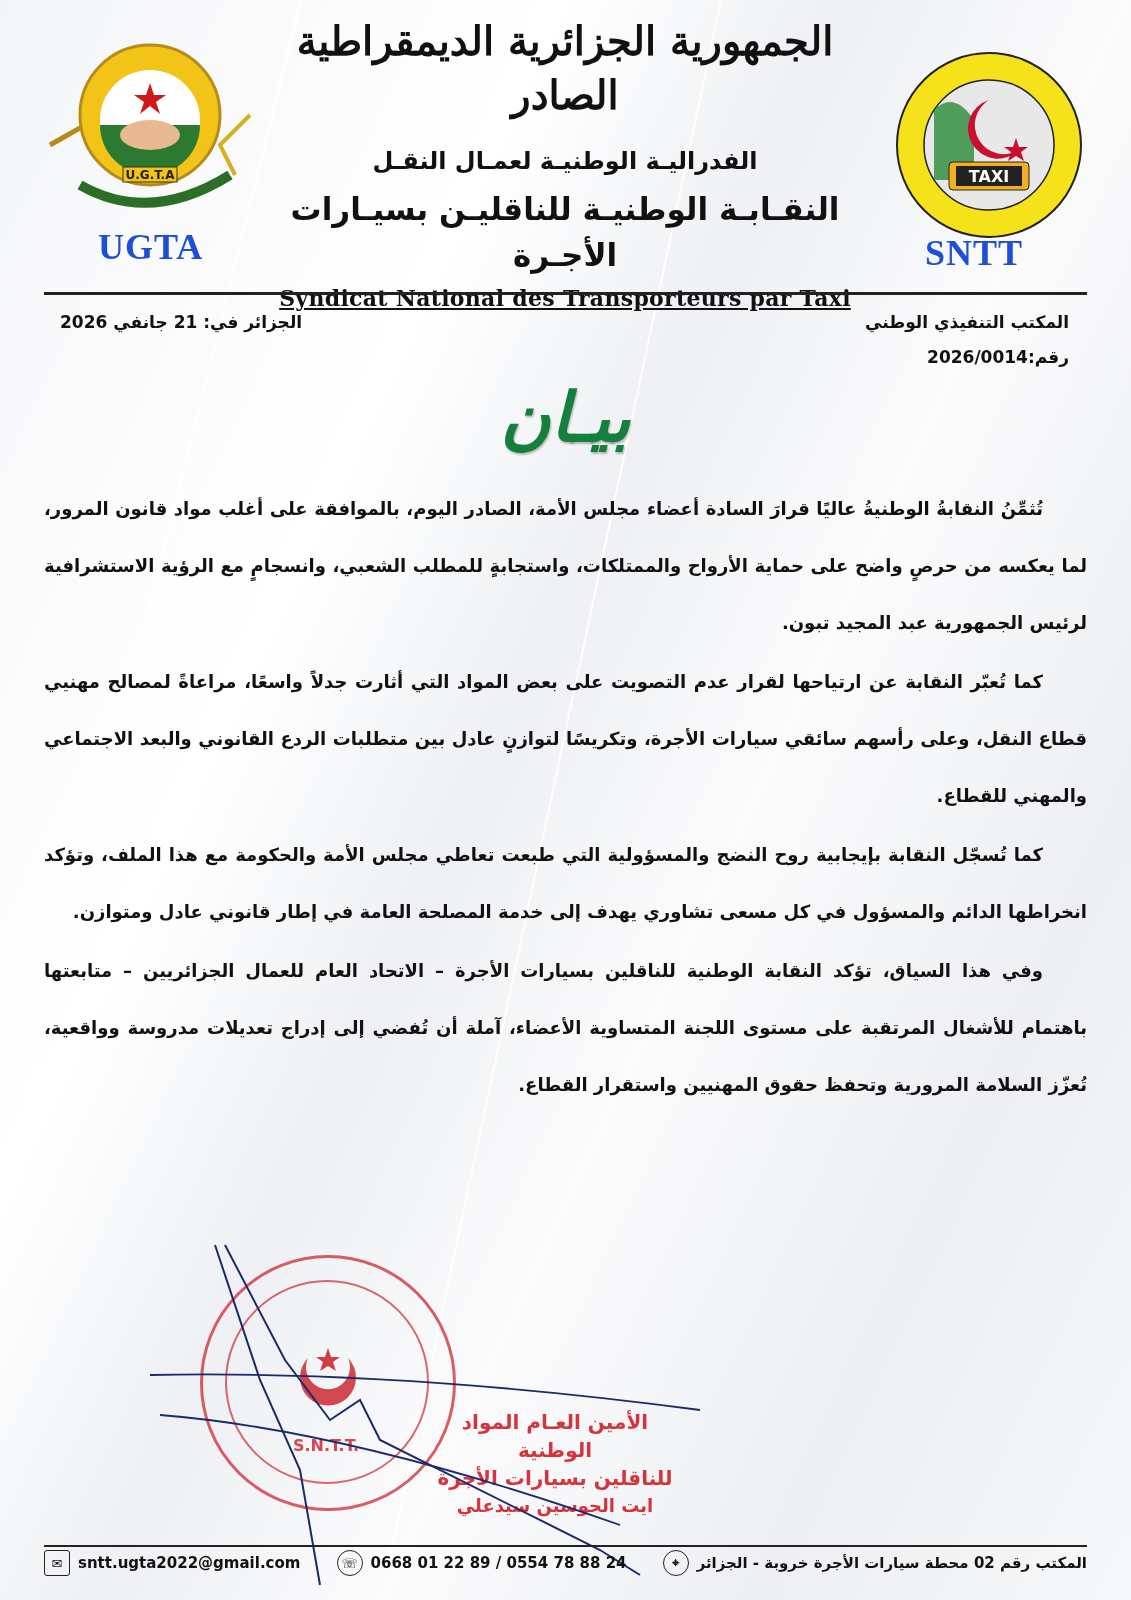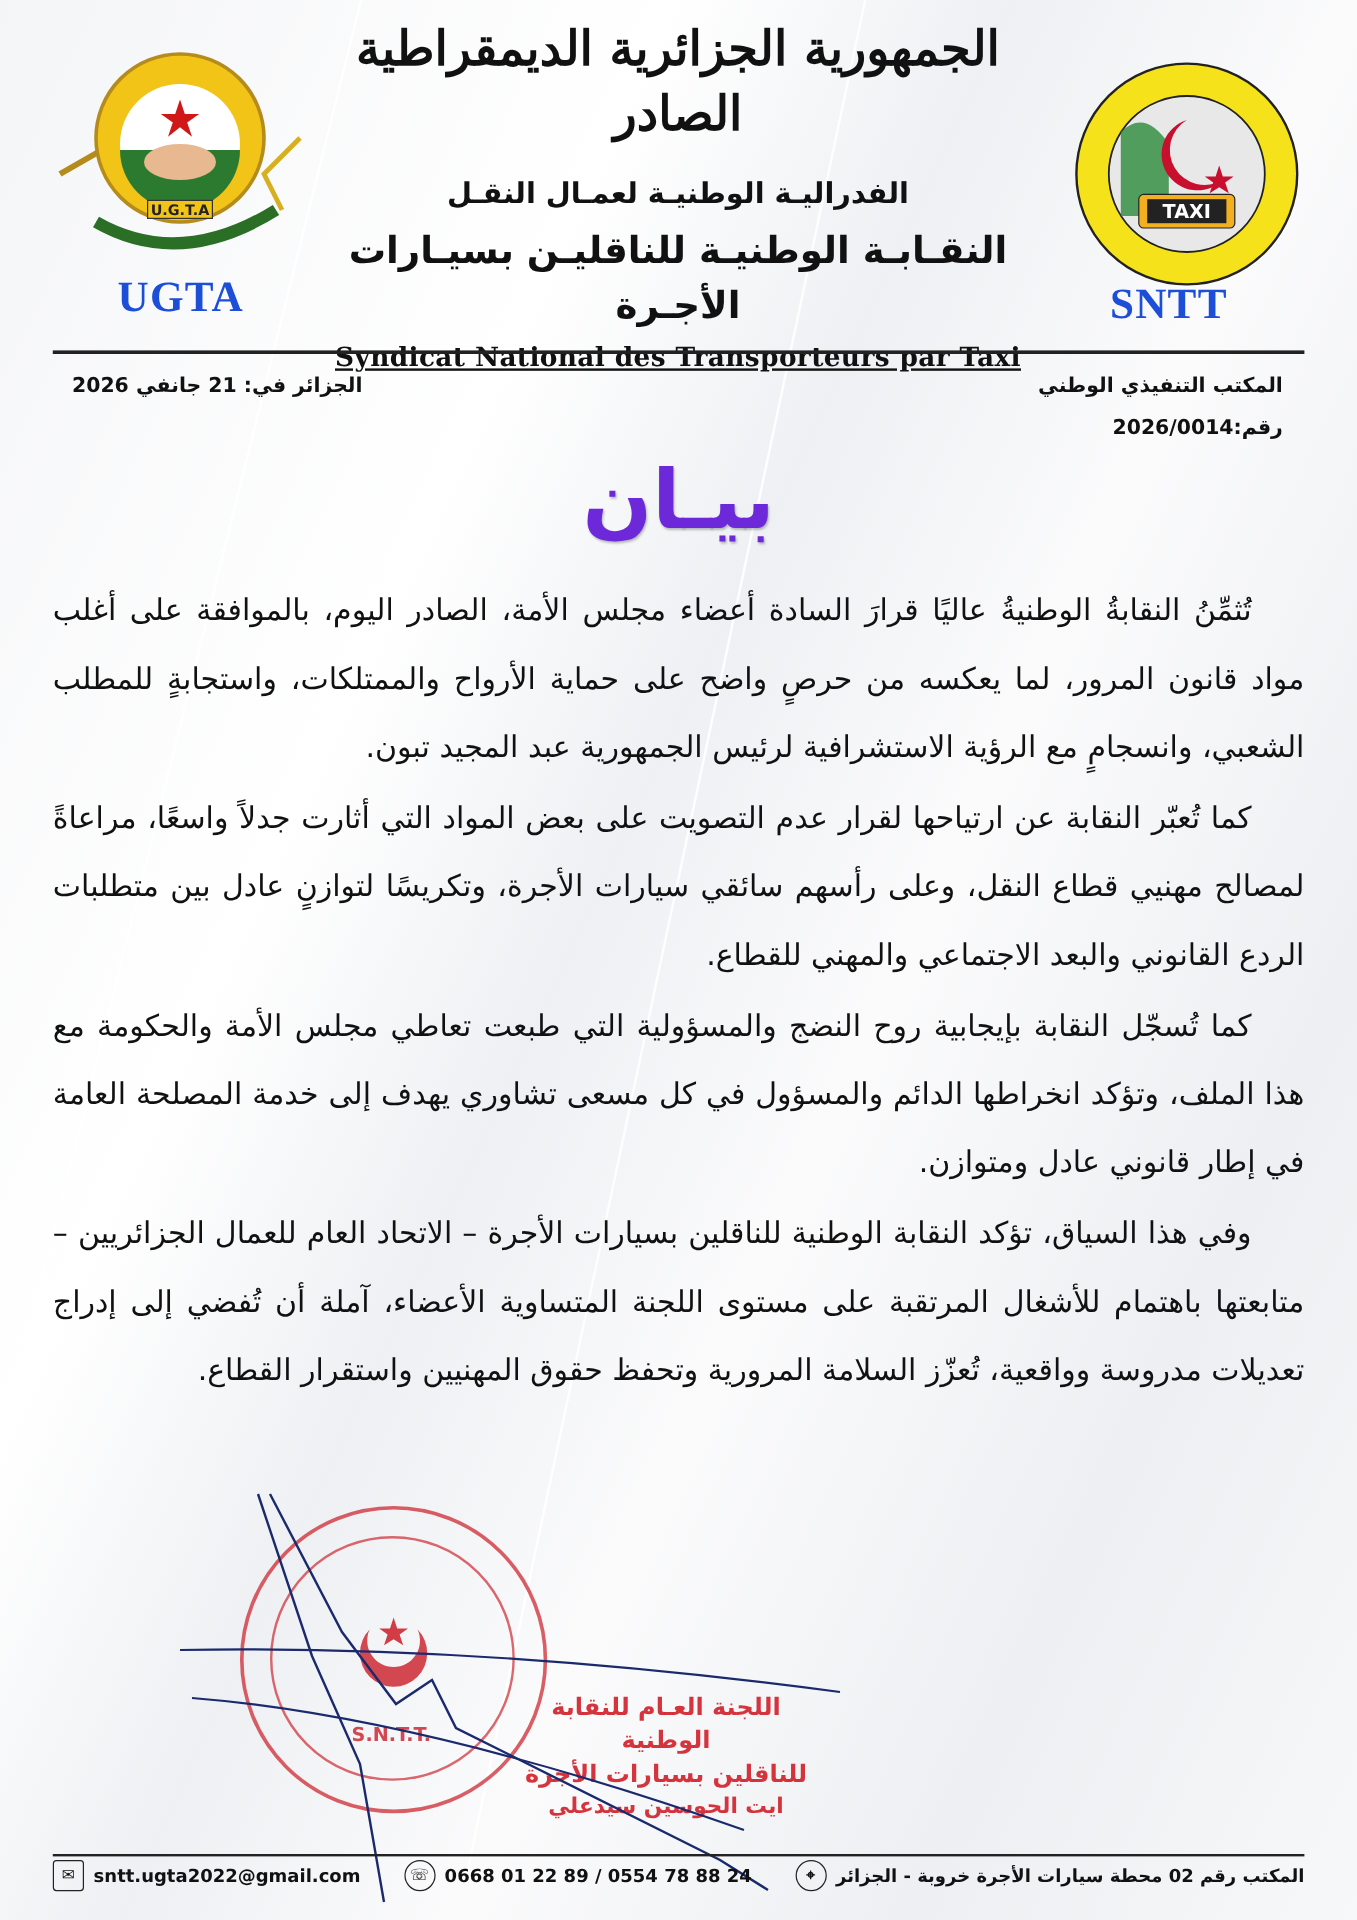--- a/index.html
+++ b/index.html
@@ -11,22 +11,22 @@
   .streak { position:absolute; top:0; width:2px; height:1600px; background:rgba(255,255,255,0.9); transform-origin:top; }
   .hdr-center { position:absolute; left:270px; width:590px; top:0; text-align:center; direction:rtl; }
   .h1 { font-family:"DejaVu Serif", serif; font-size:40px; font-weight:bold; margin-top:14px; line-height:54px; }
   .h2 { font-size:32px; font-weight:bold; line-height:48px; }
   .h3 { font-size:24px; font-weight:bold; line-height:34px; margin-top:22px; }
   .h4 { font-size:31px; font-weight:bold; line-height:46px; margin-top:8px; }
   .h5 { direction:ltr; font-family:"DejaVu Serif", serif; font-size:22px; font-weight:bold; line-height:32px; margin-top:4px; letter-spacing:0.3px;text-decoration:underline; }
   .logo-label { position:absolute; font-family:"Liberation Serif", serif; font-weight:bold; font-size:36px; color:#1d4ed8; letter-spacing:1px; }
   .rule { position:absolute; left:44px; right:44px; height:3px; background:#222; }
   .meta { position:absolute; font-size:17px; font-weight:bold; direction:rtl; }
-  .title { position:absolute; left:0; right:0; top:378px; text-align:center; font-size:68px; font-weight:bold; color:#6d28d9; font-family:"DejaVu Sans", sans-serif; text-shadow:1px 2px 2px rgba(0,0,0,0.25); }
-  .body-text { position:absolute; left:44px; right:44px; top:480px; direction:rtl; text-align:justify; font-size:25px; font-weight:normal; line-height:57px; }
+  .title { position:absolute; left:0; right:0; top:378px; text-align:center; font-size:68px; font-weight:bold; color:#15803d; font-family:"DejaVu Sans", sans-serif; text-shadow:1px 2px 2px rgba(0,0,0,0.25);font-style:italic; }
+  .body-text { position:absolute; left:44px; right:44px; top:480px; direction:rtl; text-align:justify; font-size:18px; font-weight:bold; line-height:57px; }
   .body-text p { margin:0 0 2px 0; text-indent:44px; text-align-last:right; }
   .stamp { position:absolute; left:200px; top:1255px; width:250px; height:250px; border-radius:50%; border:3px solid rgba(205,40,50,0.75); }
   .stamp-inner { position:absolute; left:22px; top:22px; width:200px; height:200px; border-radius:50%; border:2px solid rgba(205,40,50,0.7); }
   .stamp-text { position:absolute; color:rgba(205,40,50,0.85); font-size:12px; font-weight:bold; }
   .sign-text { position:absolute; direction:rtl; color:rgba(210,30,40,0.9); font-weight:bold; text-align:center; }
   .footer { position:absolute; left:44px; right:44px; top:1545px; height:36px; display:flex; justify-content:space-between; align-items:center; font-size:15px; font-weight:bold; }
   .fitem { display:flex; align-items:center; gap:8px; }
   .ficon { width:24px; height:24px; border:1.5px solid #222; border-radius:50%; display:flex; align-items:center; justify-content:center; font-size:13px; }
 </style>
 </head>
@@ -91,21 +91,21 @@
 <div class="stamp">
   <div class="stamp-inner"></div>
   <svg style="position:absolute;left:85px;top:80px;" width="80" height="80" viewBox="0 0 80 80">
     <path d="M20 20 A28 28 0 1 0 60 20 A22 22 0 1 1 20 20" fill="rgba(205,40,50,0.85)"></path>
     <polygon points="40,10 43,19 52,19 45,24 48,33 40,28 32,33 35,24 28,19 37,19" fill="rgba(205,40,50,0.9)"></polygon>
   </svg>
   <div class="stamp-text" style="left:90px;top:178px;font-size:16px;">S.N.T.T.</div>
 </div>
 
 <div class="sign-text" style="left:425px;top:1408px;width:260px;font-size:20px;line-height:28px;">
-  <div>اللجنة العـام للنقابة الوطنية</div>
+  <div>الأمين العـام المواد الوطنية</div>
   <div>للناقلين بسيارات الأجرة</div>
   <div style="font-size:18px;">ايت الحوسين سيدعلي</div>
 </div>
 
 <svg style="position:absolute;left:0;top:0;" width="1131" height="1600">
   <path d="M215 1245 L260 1380 L300 1470 L320 1585 M225 1245 L285 1360 L330 1420 L360 1400 L380 1440 L600 1550 L640 1575" stroke="#1a2a6c" stroke-width="2" fill="none"></path>
   <path d="M150 1375 Q400 1370 700 1410" stroke="#1a2a6c" stroke-width="1.8" fill="none"></path>
   <path d="M160 1415 Q350 1430 620 1525" stroke="#1a2a6c" stroke-width="1.8" fill="none"></path>
 </svg>
 

